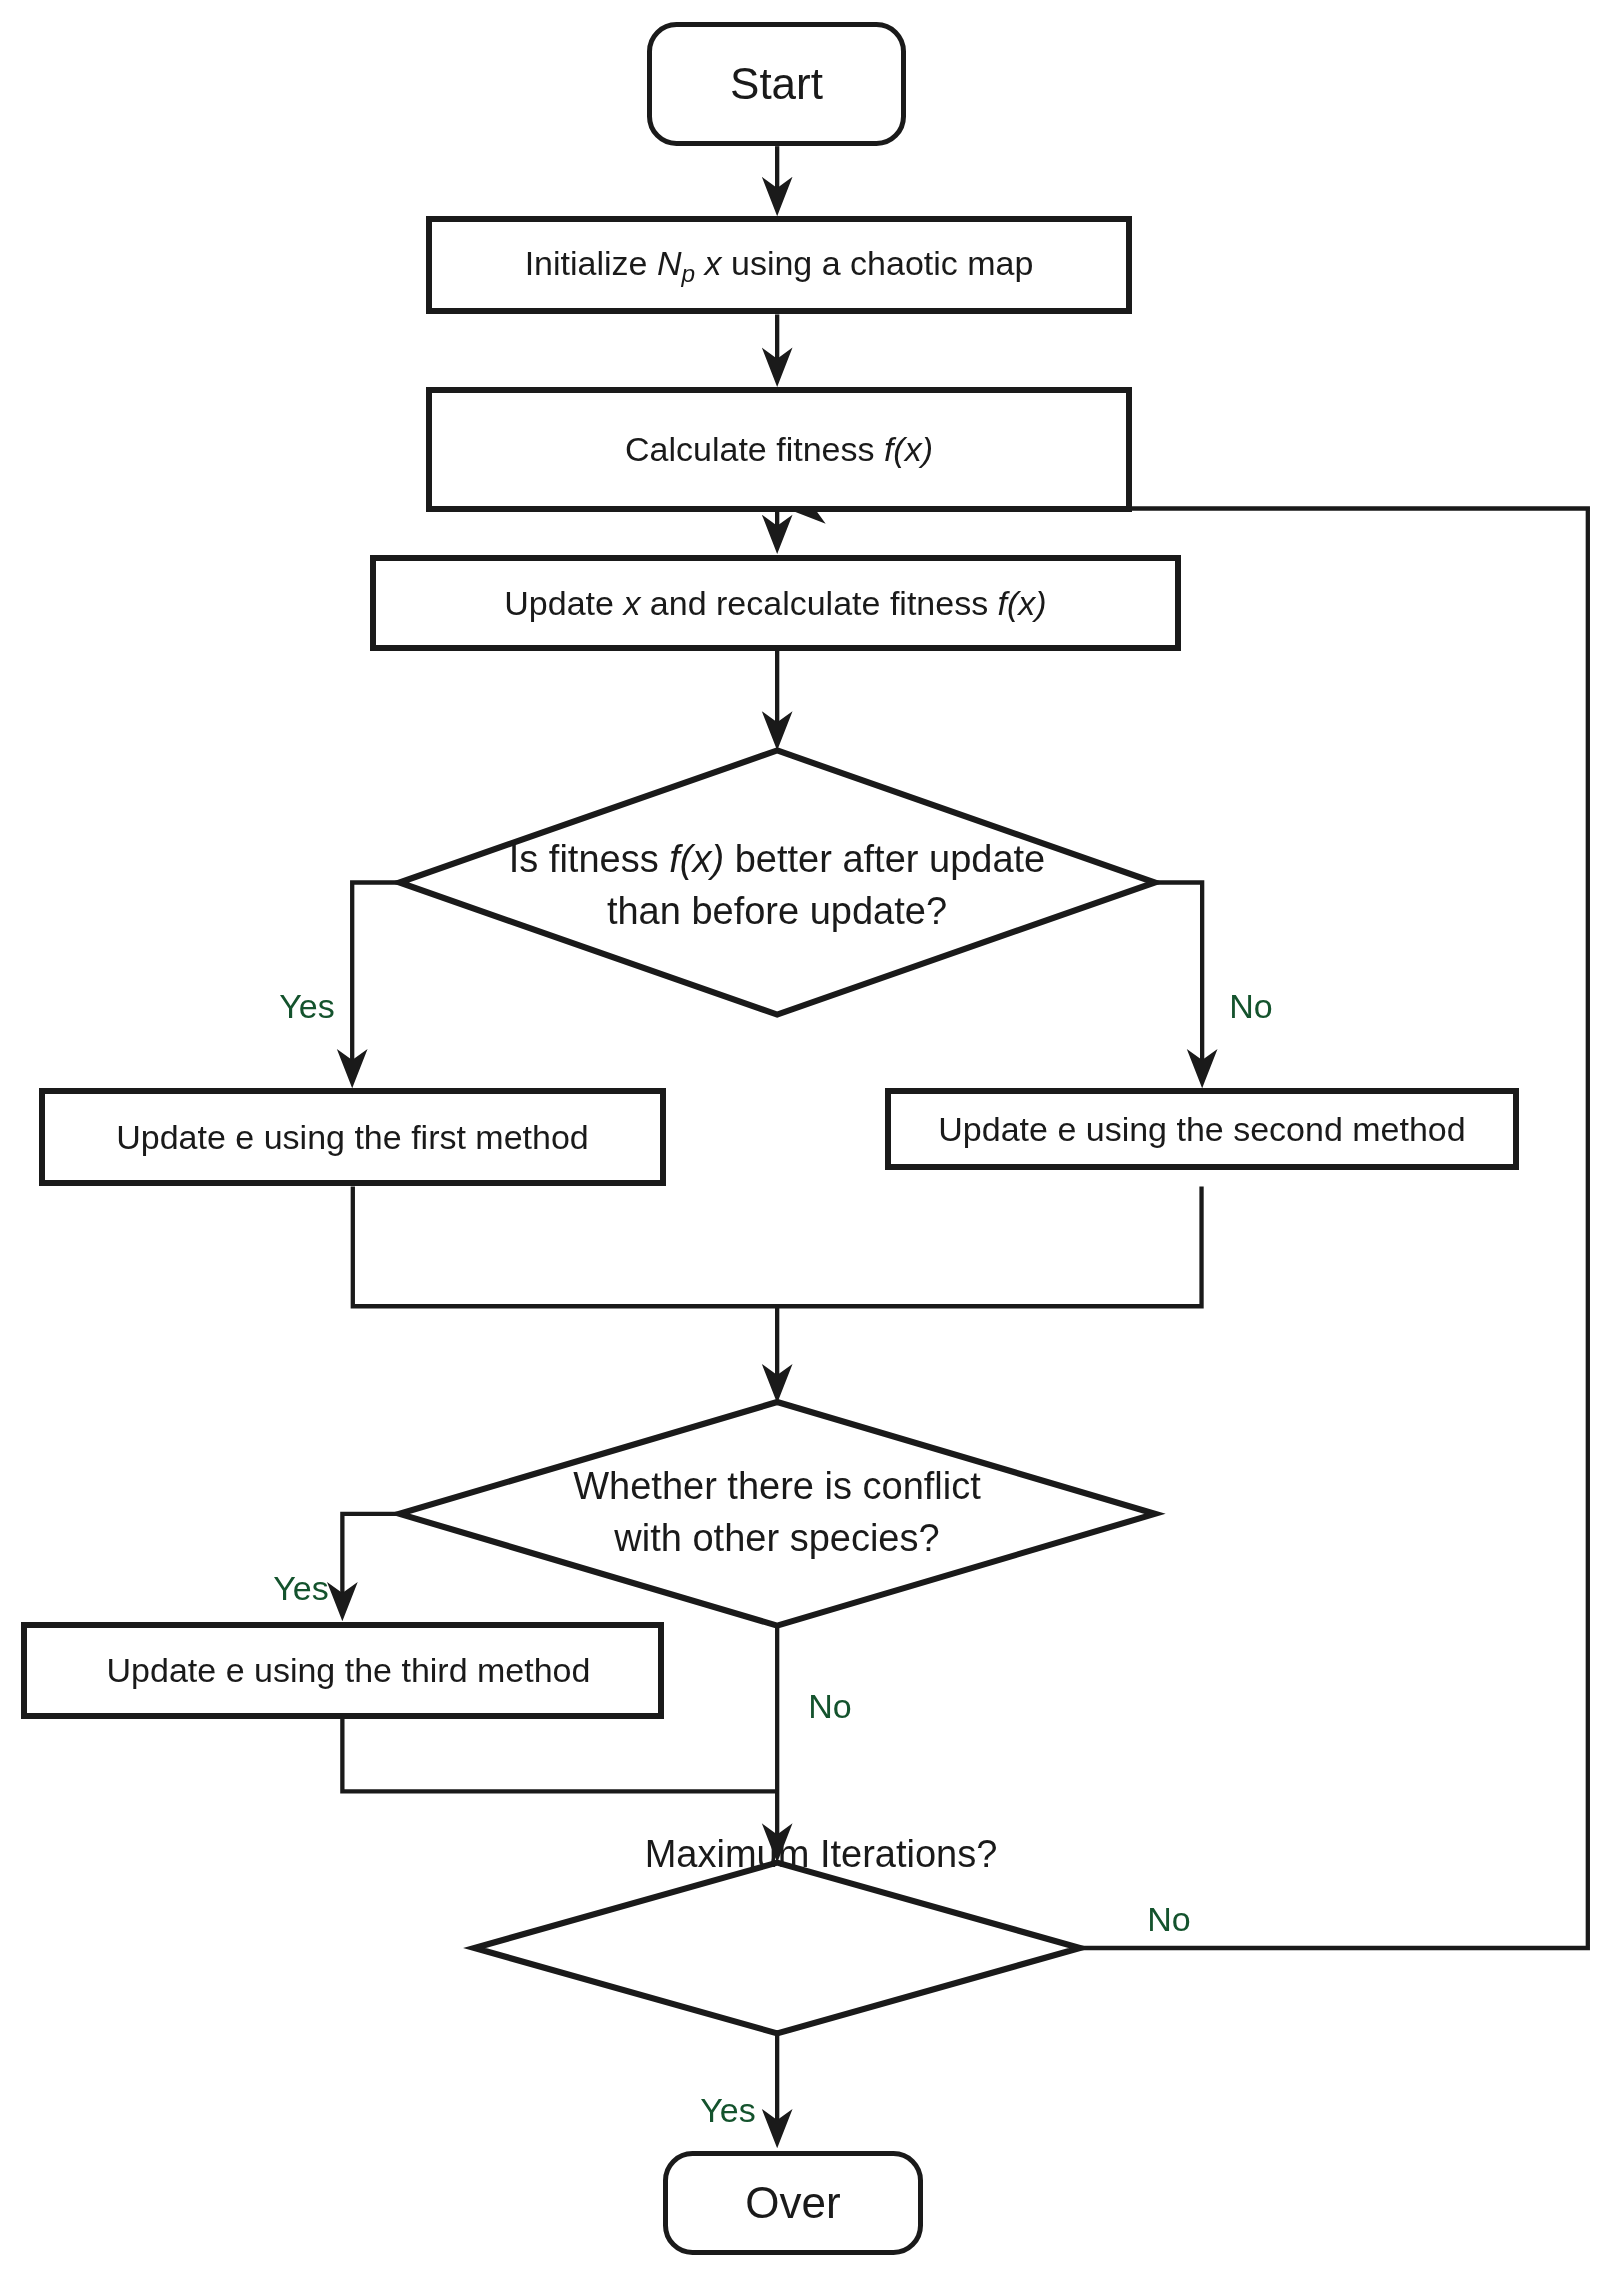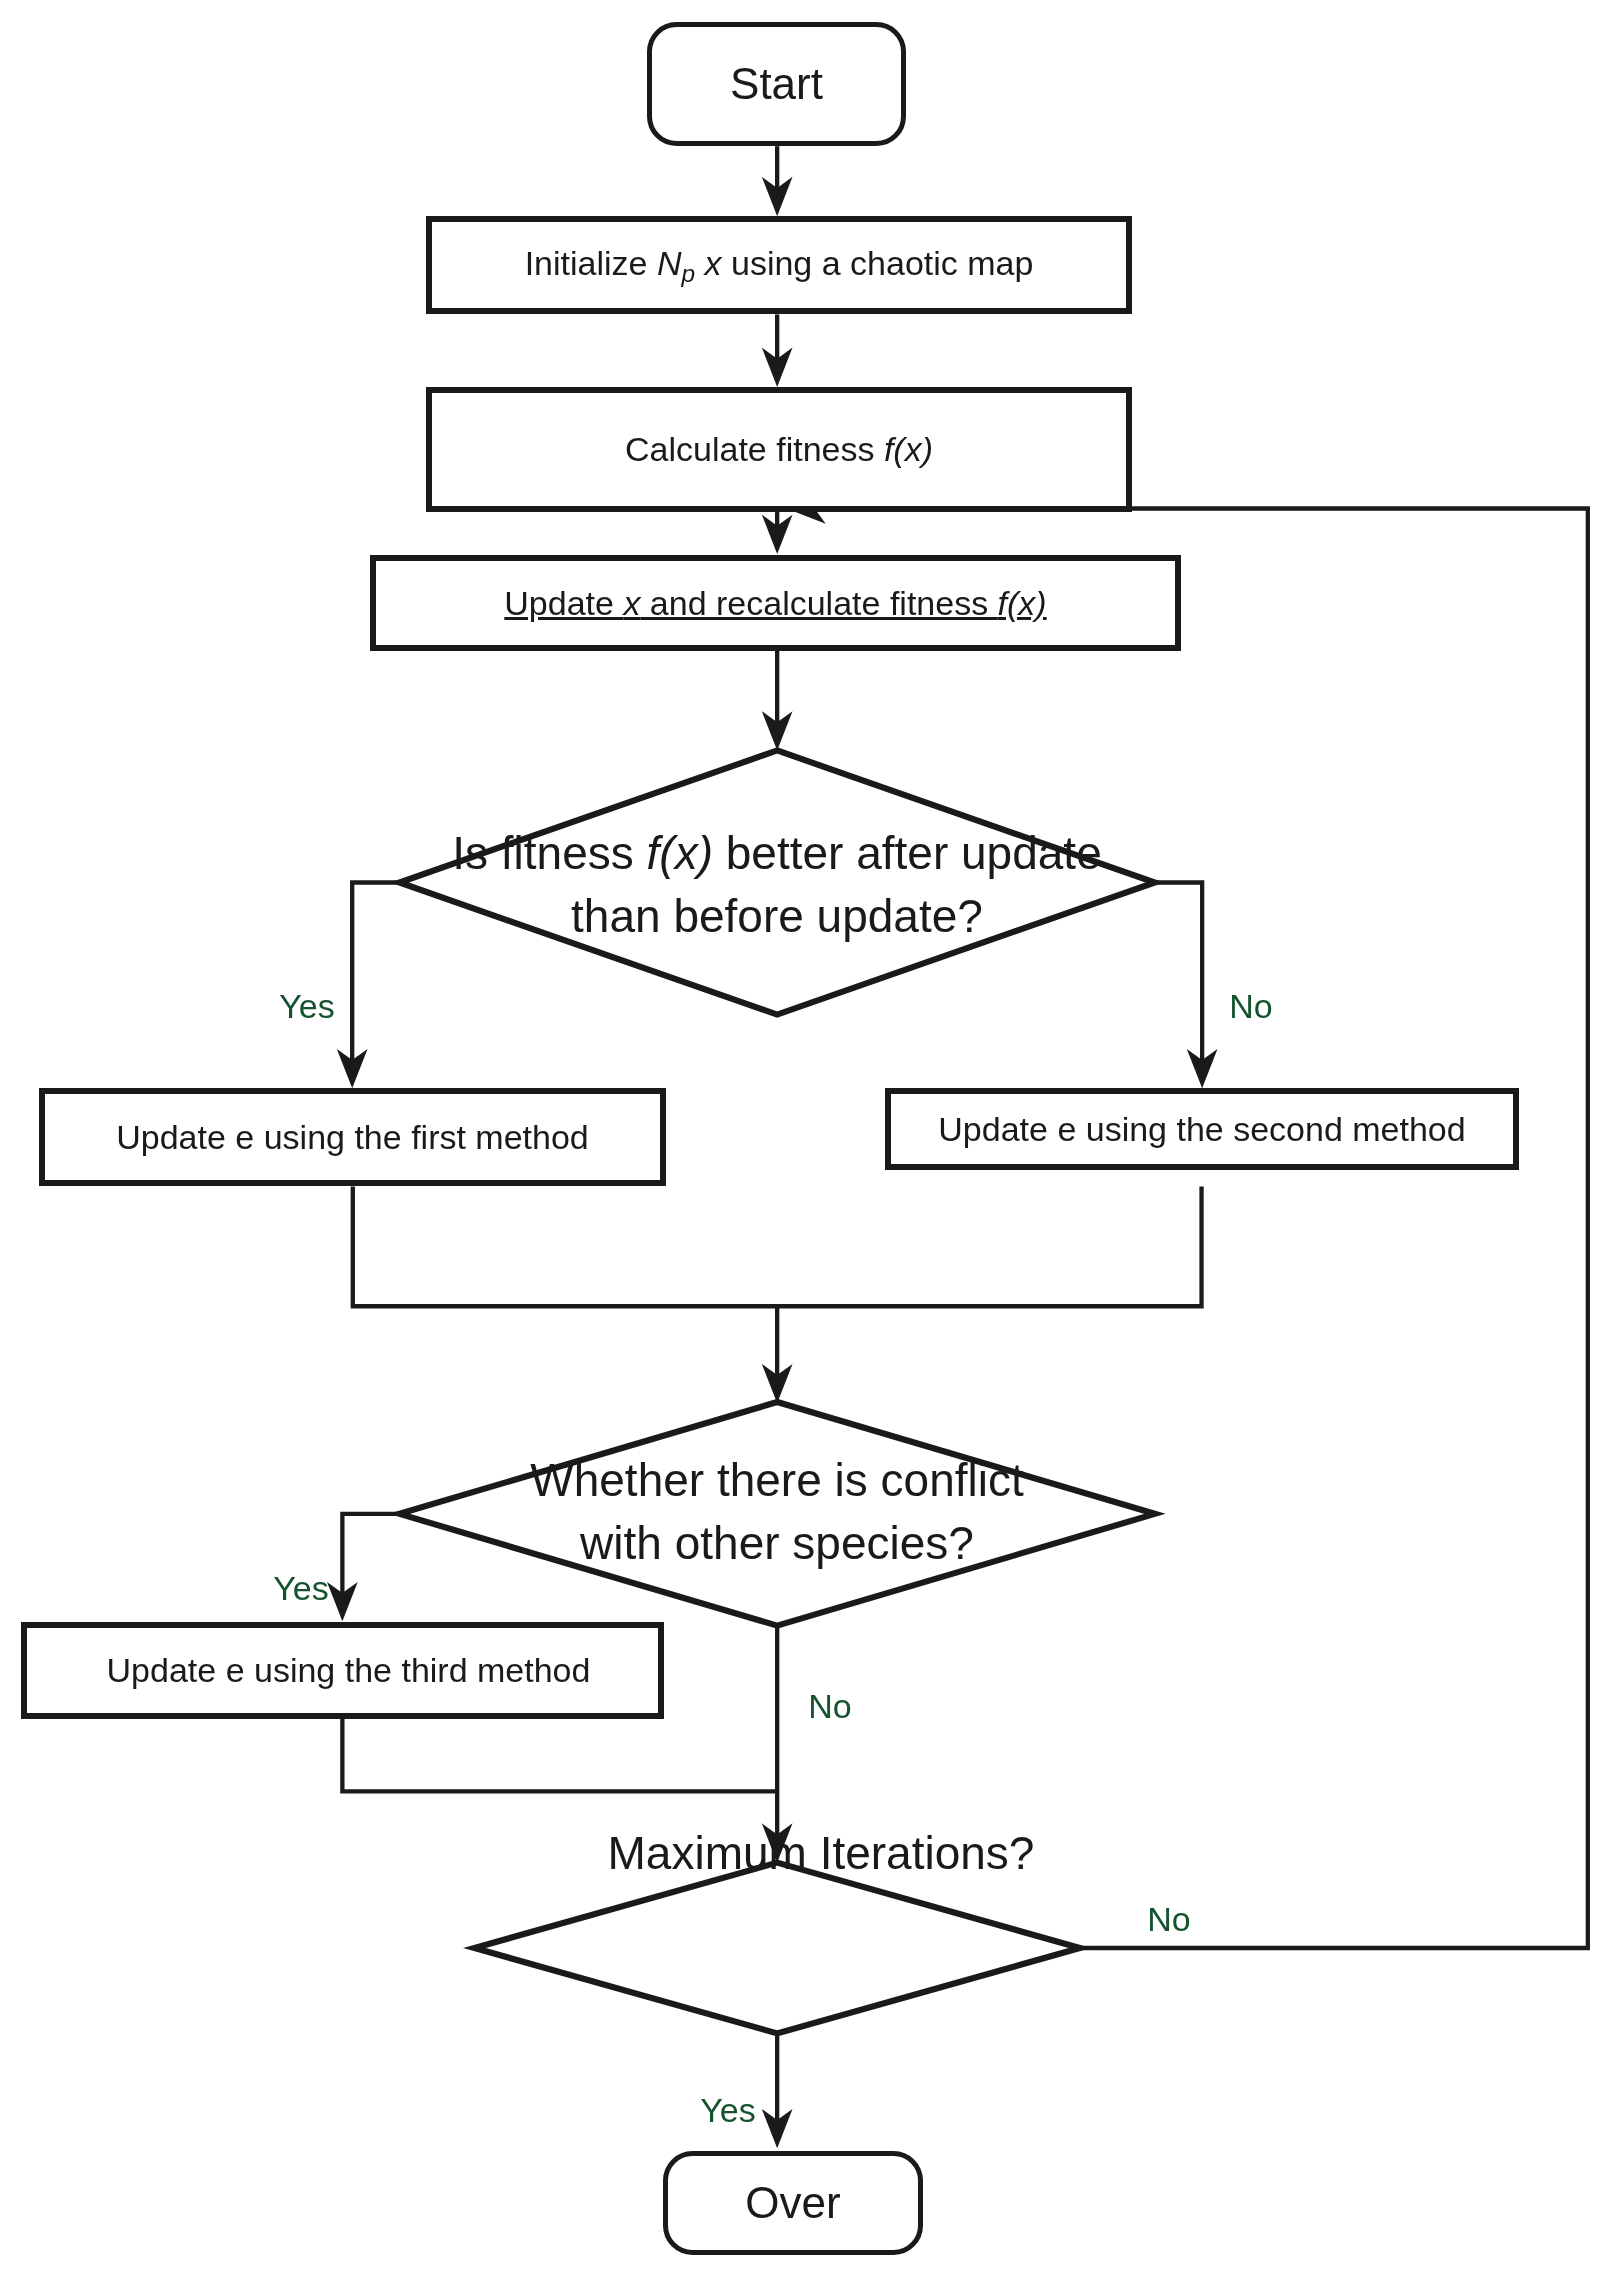--- a/index.html
+++ b/index.html
@@ -27,40 +27,40 @@
     white-space: nowrap;
     color: #1a1a1a;
   }
   .proc { border: 6.1px solid #1a1a1a; }
   .terminal { border: 5.5px solid #1a1a1a; border-radius: 29.5px; font-size: 44px; }
 
   .dtext {
     position: absolute;
     transform: translate(-50%, -50%);
     text-align: center;
-    font-size: 46px;
+    font-size: 38px;
     line-height: 1.38;
     white-space: nowrap;
     color: #1a1a1a;
   }
   .elabel {
     position: absolute;
     transform: translate(-50%, -50%);
     font-size: 34px;
     white-space: nowrap;
     color: #14532d;
   }
   .it { font-style: italic; }
   .sub { font-style: italic; font-size: 0.72em; vertical-align: -0.28em; }
 
   
   #n-start   { left: 647px; top: 22px;   width: 259px;  height: 124px; }
   #n-init    { left: 426px;  top: 216px;  width: 706px; height: 98px; }
   #n-calc    { left: 426px;  top: 387px;  width: 706px; height: 125px; }
-  #n-update  { left: 370px;  top: 555px;  width: 811px; height: 96px; text-decoration: underline; }
+  #n-update  { left: 370px;  top: 555px;  width: 811px; height: 96px; }
   #n-method1 { left: 39px;   top: 1088px; width: 627px; height: 98px; }
   #n-method2 { left: 885px; top: 1088px; width: 634px; height: 82px; }
   #n-method3 { left: 21px;   top: 1622px; width: 643px; height: 97px; padding-left: 12px; }
   #n-over    { left: 663px; top: 2151px; width: 260px;  height: 104px; }
 
   #t-d1 { left: 777px; top: 885px; }
   #t-d2 { left: 777px; top: 1512px; }
   #t-d3 { left: 777px; top: 1854px; margin-left: 44px; }
 
   #l-d1yes { left: 307px;  top: 1006px; }

